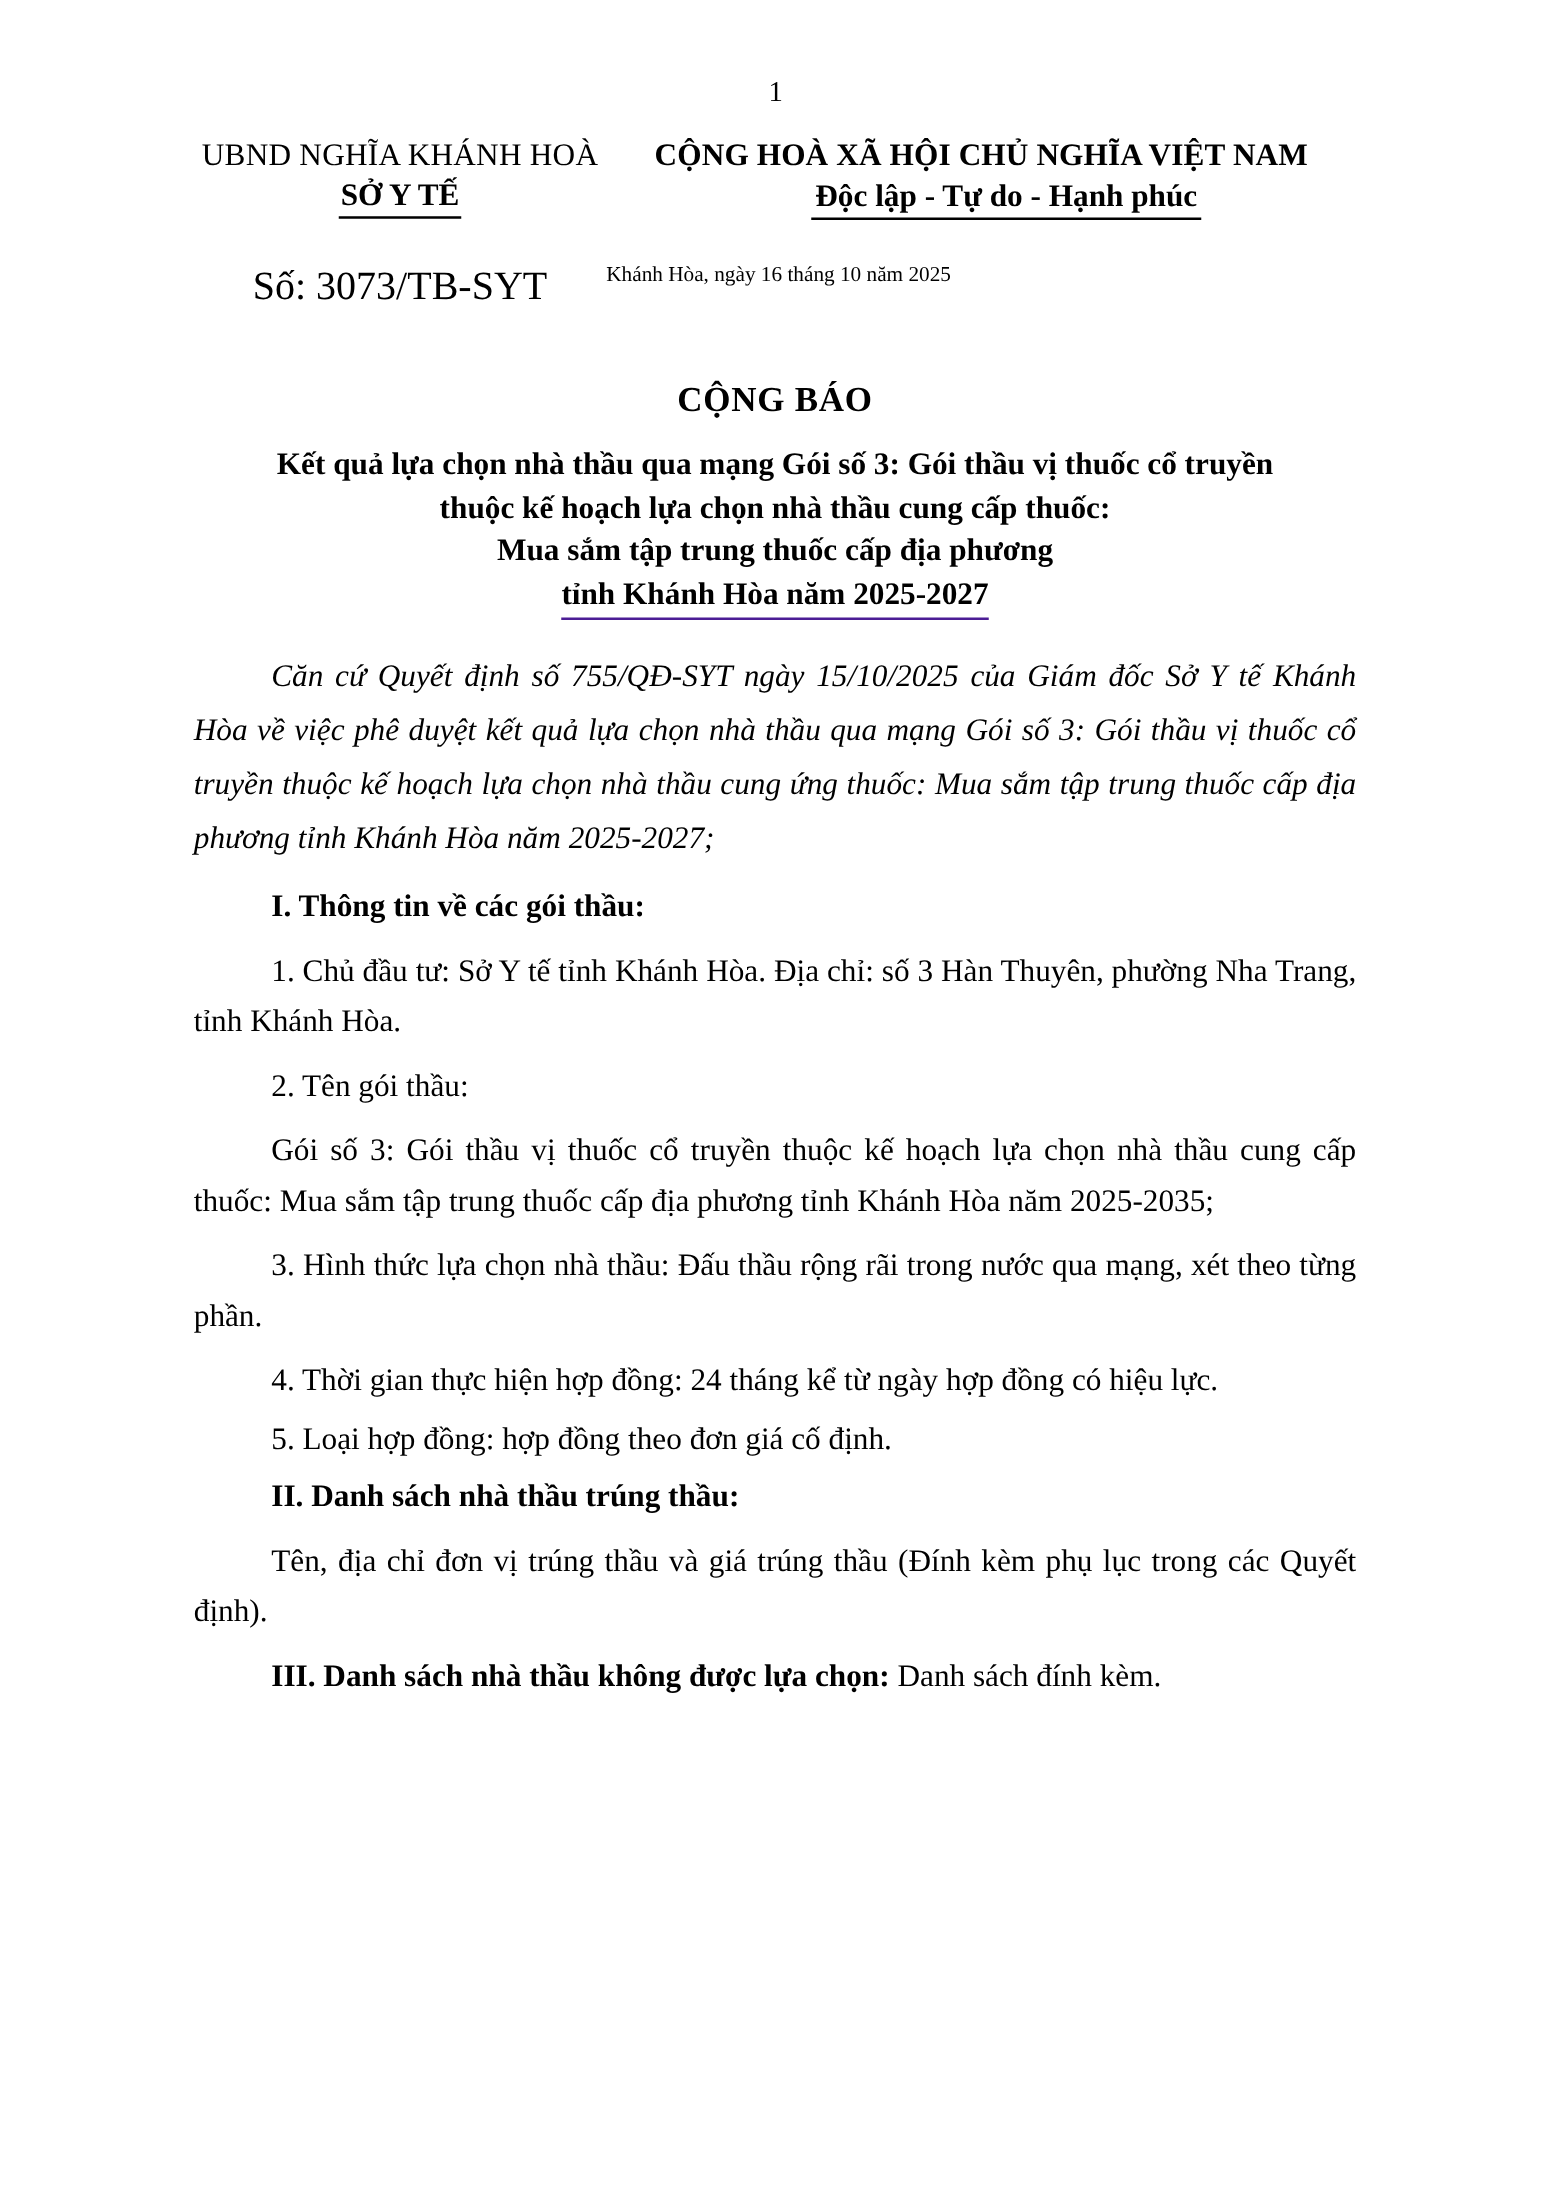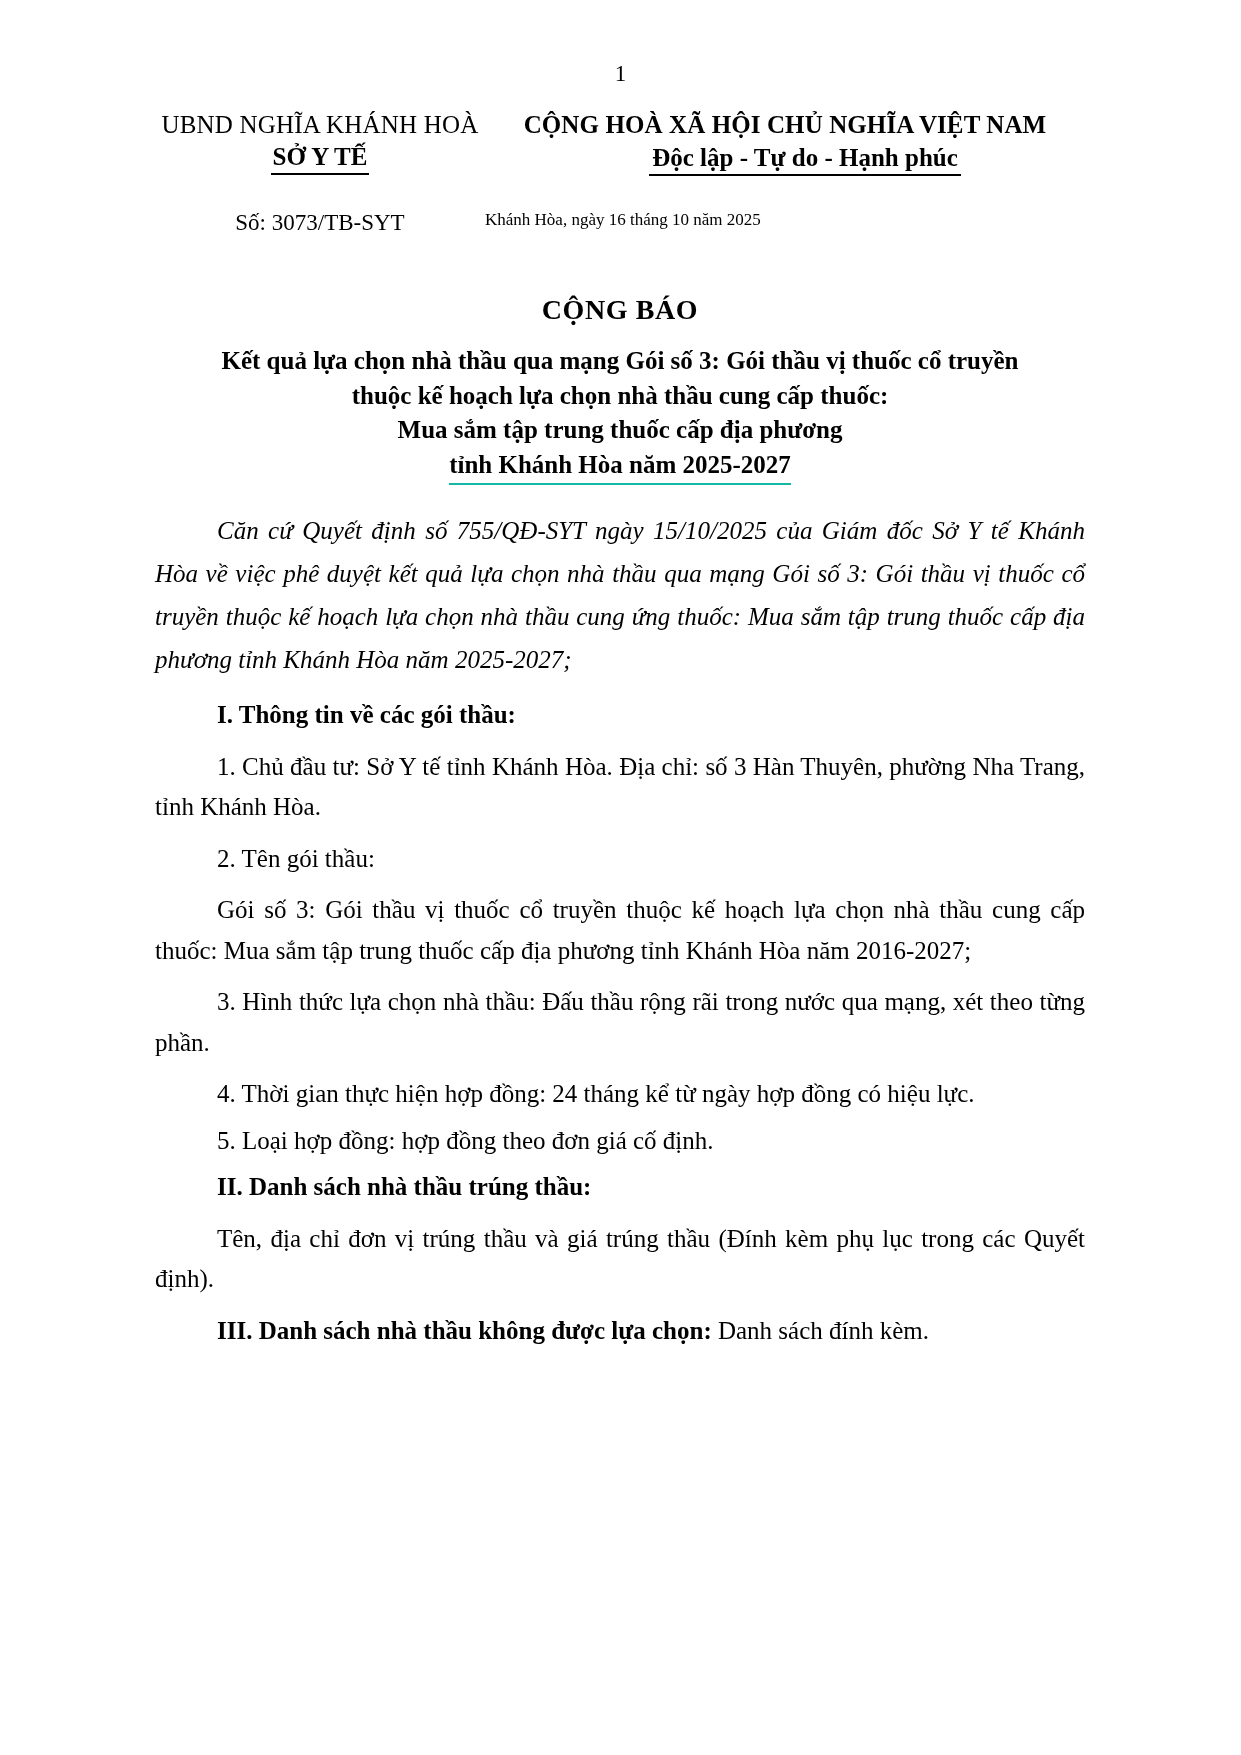--- a/index.html
+++ b/index.html
@@ -90,21 +90,21 @@
   .refline {
     display: flex;
     width: 100%;
     margin-top: 34px;
     align-items: flex-start;
   }
   .ref-left {
     width: 330px;
     text-align: center;
     flex: none;
-    font-size: 23px;
+    font-size: 32px;
   }
   .ref-right {
     flex: 1;
     text-align: left;
     font-size: 17px;
   }
   
   .title-block {
     margin-top: 56px;
     text-align: center;
@@ -119,21 +119,21 @@
     font-size: 25px;
     font-weight: bold;
     line-height: 1.38;
     margin-top: 16px;
   }
   .doc-subject .line {
     display: block;
   }
   .doc-subject .line.underline {
     display: inline-block;
-    border-bottom: 2px solid #14b8a6;
+    border-bottom: 2px solid #4c1d95;
     padding-bottom: 1px;
   }
   
   .body {
     margin-top: 24px;
     font-size: 25px;
   }
   p.para {
     margin: 0 0 11px 0;
     text-align: justify;
@@ -197,21 +197,21 @@
     <div class="body">
 
       <p class="para italic">Căn cứ Quyết định số 755/QĐ-SYT ngày 15/10/2025 của Giám đốc Sở Y tế Khánh Hòa về việc phê duyệt kết quả lựa chọn nhà thầu qua mạng Gói số 3: Gói thầu vị thuốc cổ truyền thuộc kế hoạch lựa chọn nhà thầu cung ứng thuốc: Mua sắm tập trung thuốc cấp địa phương tỉnh Khánh Hòa năm 2025-2027;</p>
 
       <p class="heading">I. Thông tin về các gói thầu:</p>
 
       <p class="para">1. Chủ đầu tư: Sở Y tế tỉnh Khánh Hòa. Địa chỉ: số 3 Hàn Thuyên, phường Nha Trang, tỉnh Khánh Hòa.</p>
 
       <p class="para">2. Tên gói thầu:</p>
 
-      <p class="para">Gói số 3: Gói thầu vị thuốc cổ truyền thuộc kế hoạch lựa chọn nhà thầu cung cấp thuốc: Mua sắm tập trung thuốc cấp địa phương tỉnh Khánh Hòa năm 2016-2027;</p>
+      <p class="para">Gói số 3: Gói thầu vị thuốc cổ truyền thuộc kế hoạch lựa chọn nhà thầu cung cấp thuốc: Mua sắm tập trung thuốc cấp địa phương tỉnh Khánh Hòa năm 2025-2035;</p>
 
       <p class="para">3. Hình thức lựa chọn nhà thầu: Đấu thầu rộng rãi trong nước qua mạng, xét theo từng phần.</p>
 
       <p class="para tight">4. Thời gian thực hiện hợp đồng: 24 tháng kể từ ngày hợp đồng có hiệu lực.</p>
 
       <p class="para tight">5. Loại hợp đồng: hợp đồng theo đơn giá cố định.</p>
 
       <p class="heading">II. Danh sách nhà thầu trúng thầu:</p>
 
       <p class="para">Tên, địa chỉ đơn vị trúng thầu và giá trúng thầu (Đính kèm phụ lục trong các Quyết định).</p>

